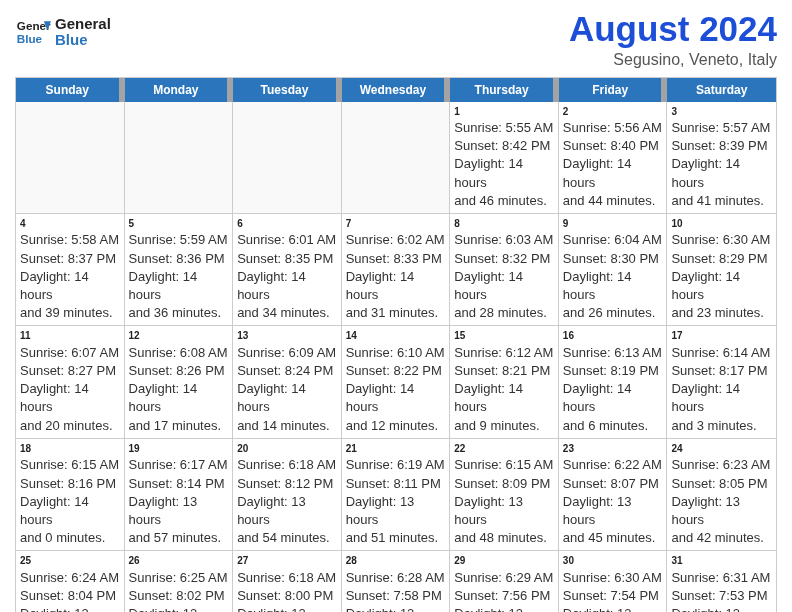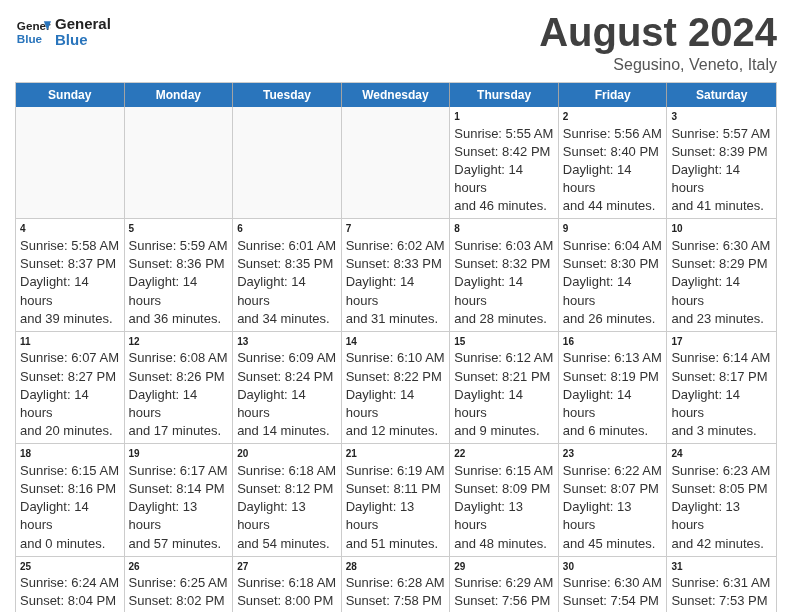--- a/index.html
+++ b/index.html
@@ -30,23 +30,23 @@
     }
     .logo-icon {
       width: 36px;
       height: 36px;
       margin-right: 4px;
     }
     .title-block {
       text-align: right;
     }
     .main-title {
-      font-size: 40px;
+      font-size: 35px;
       font-weight: bold;
-      color: #404040;
+      color: #1d4ed8;
       line-height: 1.1;
     }
     .subtitle {
       font-size: 16px;
       color: #555;
       margin-top: 2px;
     }
     .calendar {
       flex: 1;
       display: flex;
@@ -57,21 +57,21 @@
       display: grid;
       grid-template-columns: repeat(7, 1fr);
       background: #2a75bc;
     }
     .cal-header-cell {
       color: #fff;
       font-weight: bold;
       font-size: 12px;
       text-align: center;
       padding: 5px 2px;
-      border-right: 1px solid #a3a3a3;
+      border-right: 6px solid #a3a3a3;
     }
     .cal-header-cell:last-child { border-right: none; }
     .cal-body {
       flex: 1;
       display: flex;
       flex-direction: column;
     }
     .cal-row {
       display: grid;
       grid-template-columns: repeat(7, 1fr);

